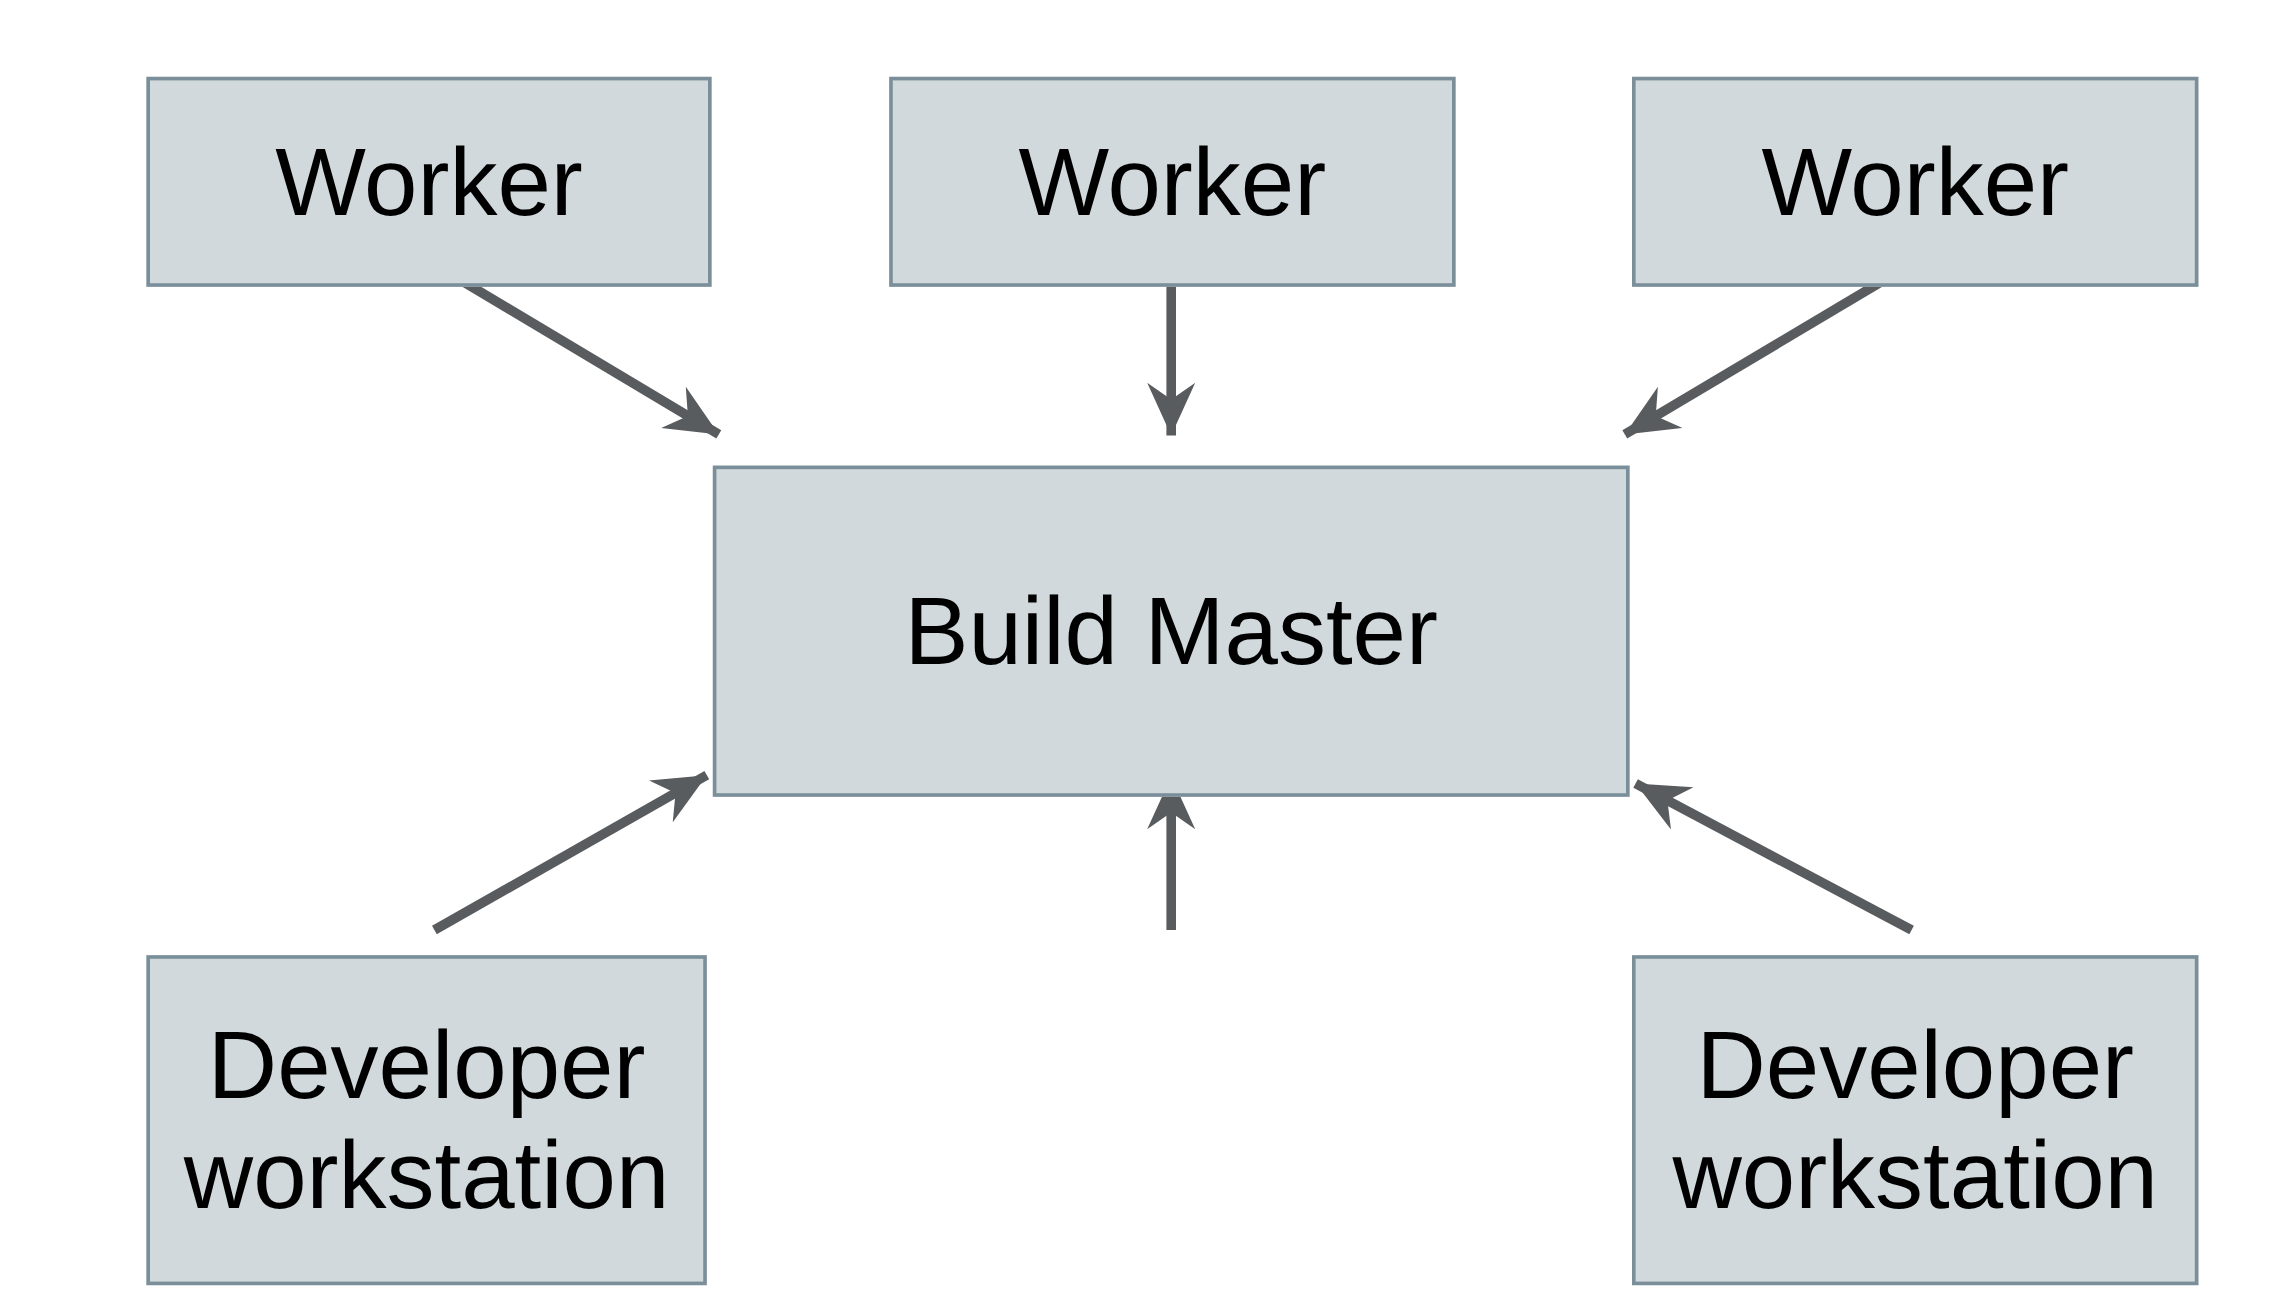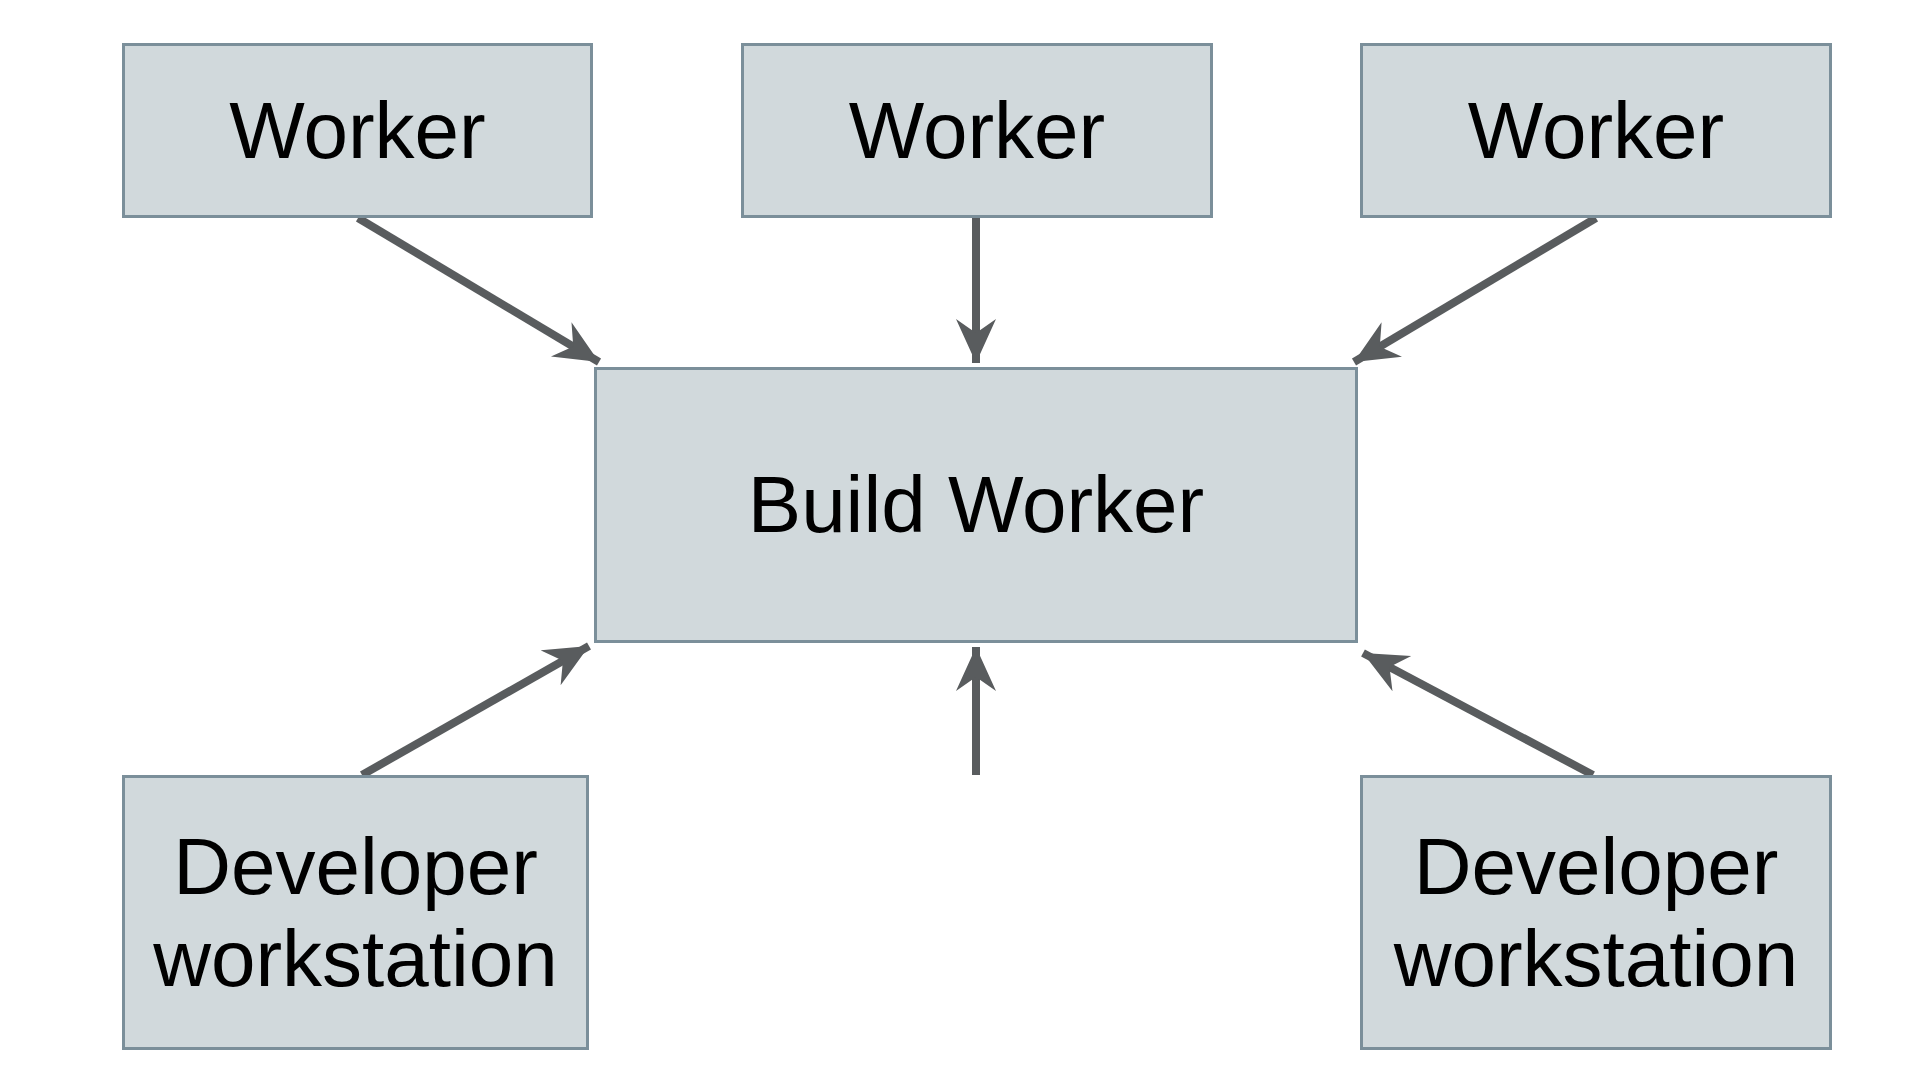--- a/index.html
+++ b/index.html
@@ -34,20 +34,21 @@
     background: var(--node-fill);
     border: 3px solid var(--node-border);
     display: flex;
     align-items: center;
     justify-content: center;
     text-align: center;
     color: var(--text-color);
     font-size: 80px;
     line-height: 1.15;
     padding: 0 10px;
+    margin-top: 21px;
   }
   
   .node.worker-1 { left: 122px;  top: 43px;  width: 471px; height: 175px; }
   .node.worker-2 { left: 741px;  top: 43px;  width: 472px; height: 175px; }
   .node.worker-3 { left: 1360px; top: 43px;  width: 472px; height: 175px; }
   
   .node.build-master { left: 594px; top: 367px; width: 764px; height: 276px; }
   
   .node.dev-left  { left: 122px;  top: 775px; width: 467px; height: 275px; }
   .node.ci-server { left: 738px;  top: 775px; width: 474px; height: 275px; }
@@ -82,21 +83,21 @@
     <span>Worker</span>
   </div>
   <div class="node worker-2">
     <span>Worker</span>
   </div>
   <div class="node worker-3">
     <span>Worker</span>
   </div>
 
   <div class="node build-master">
-    <span>Build Worker</span>
+    <span>Build Master</span>
   </div>
 
   <div class="node dev-left">
     <span>Developer workstation</span>
   </div>
   <div class="node dev-right">
     <span>Developer workstation</span>
   </div>
 
 </div>

